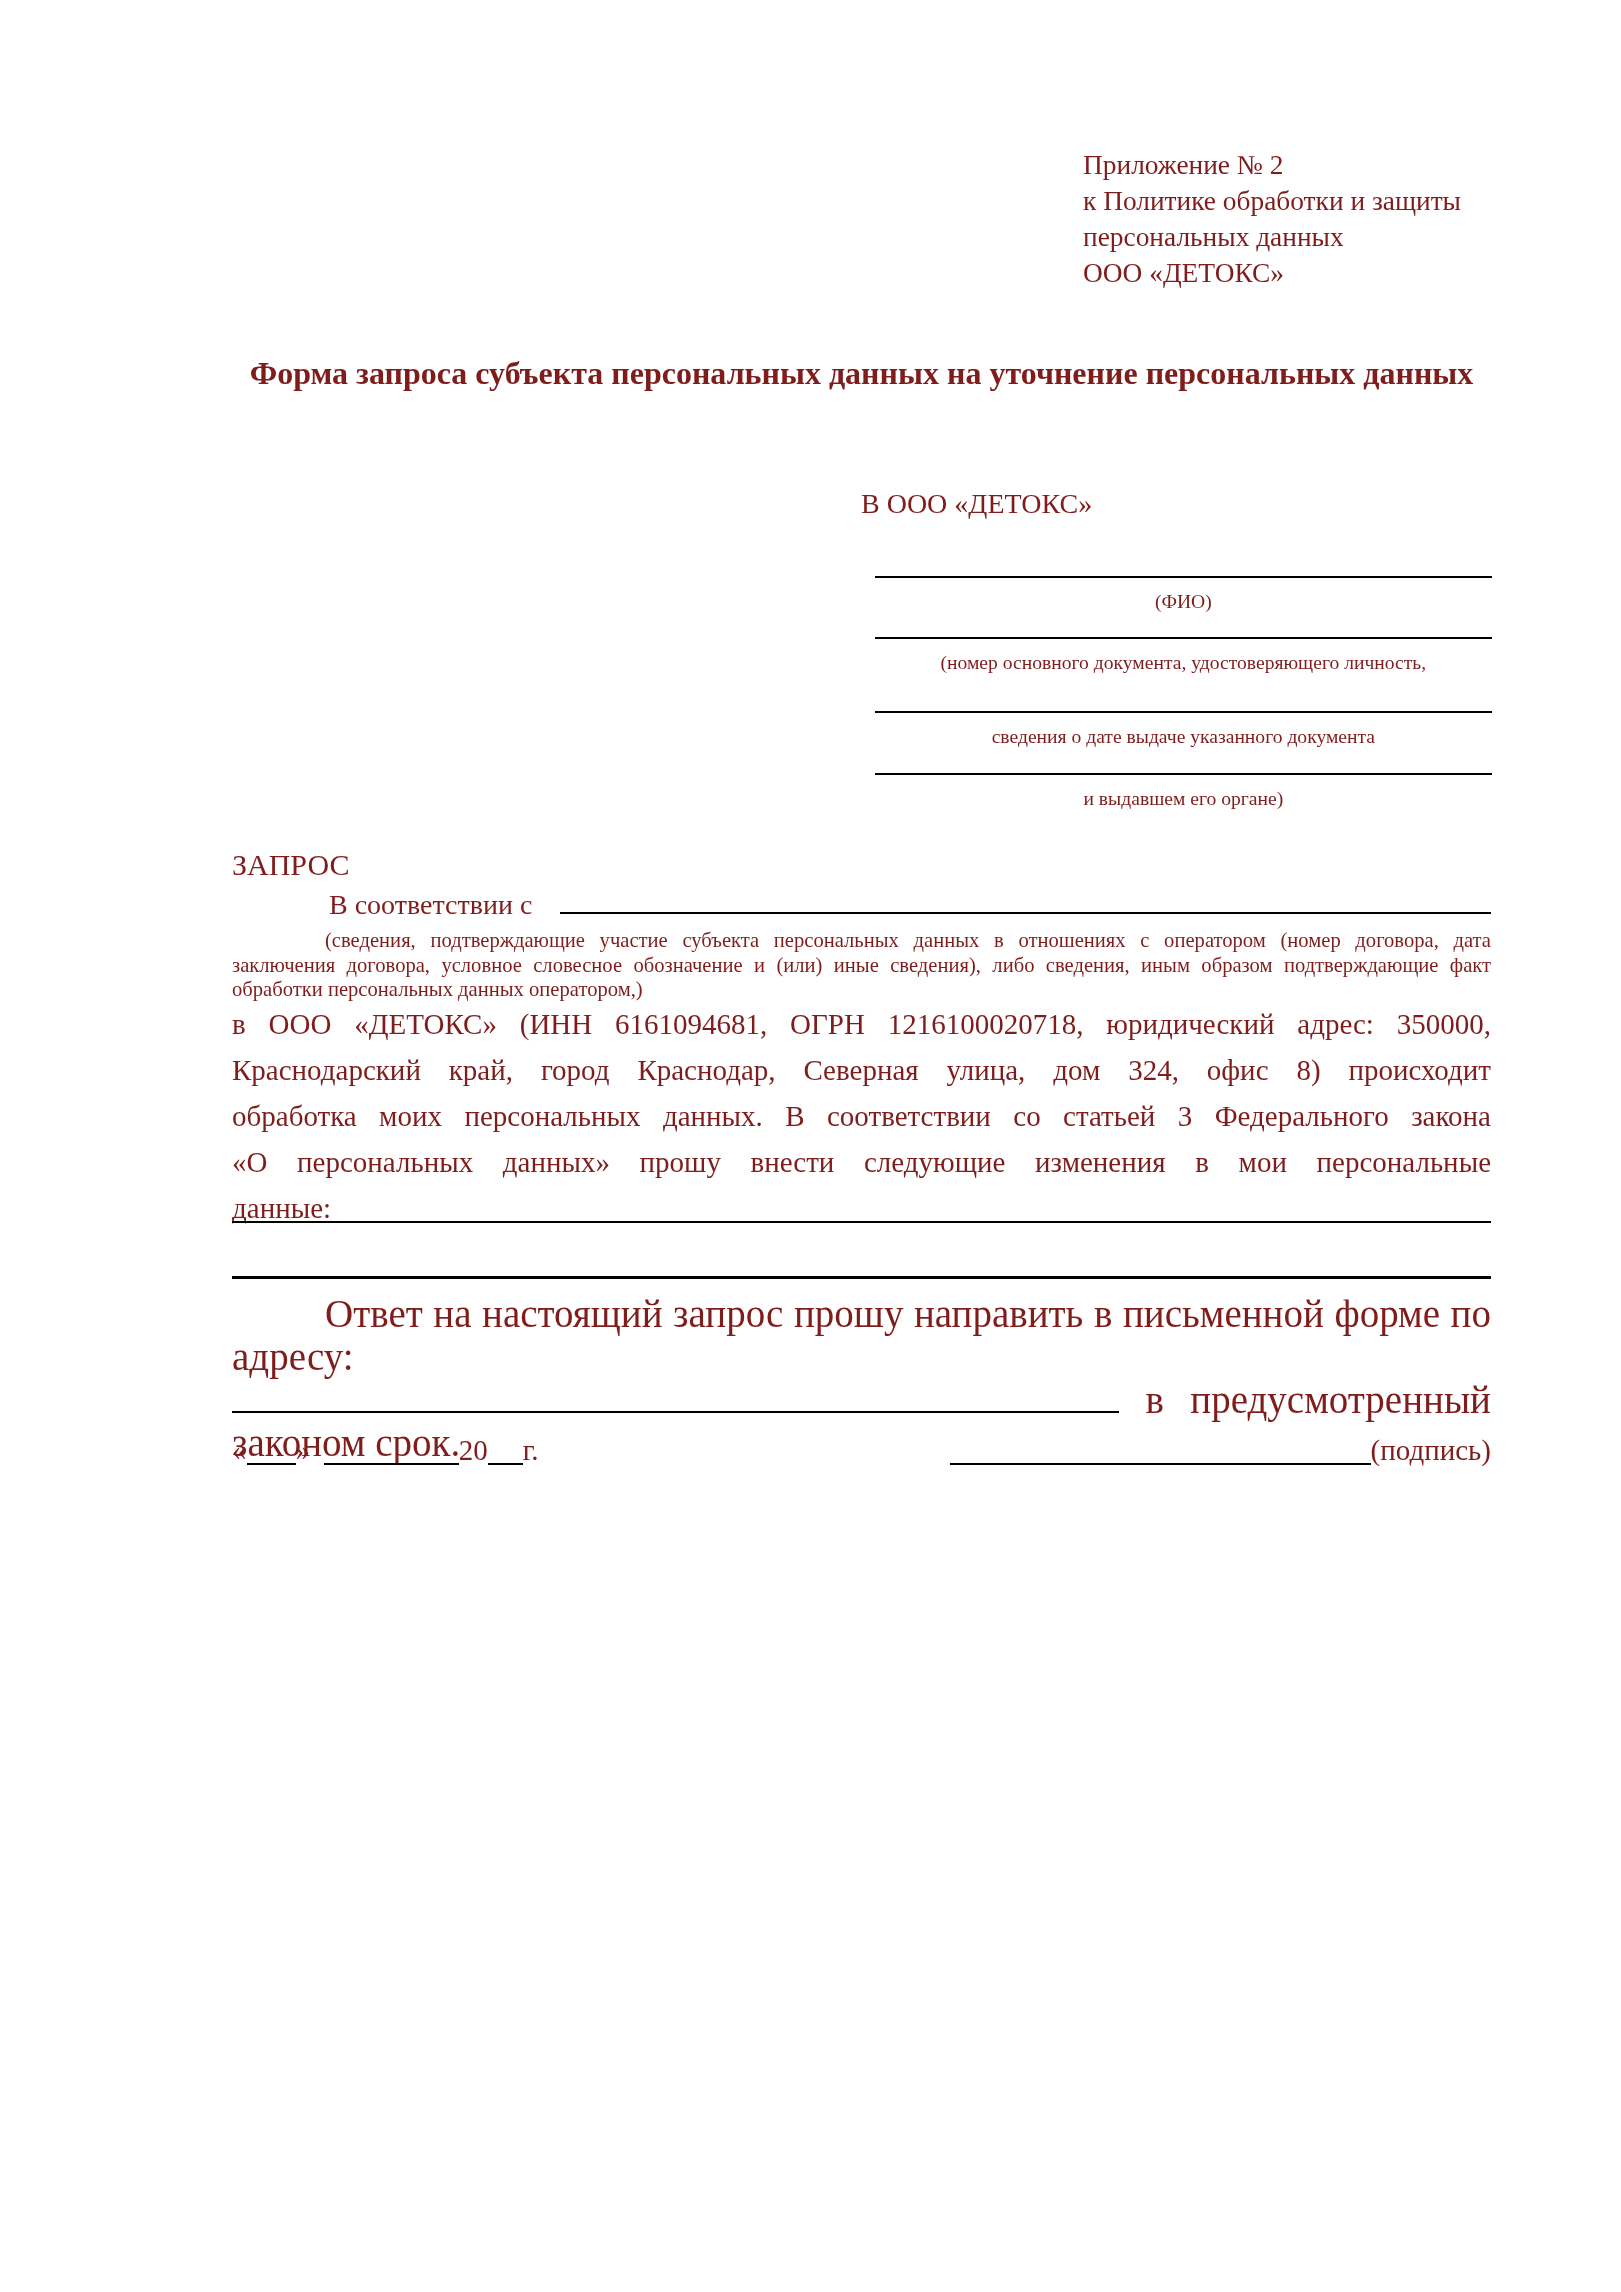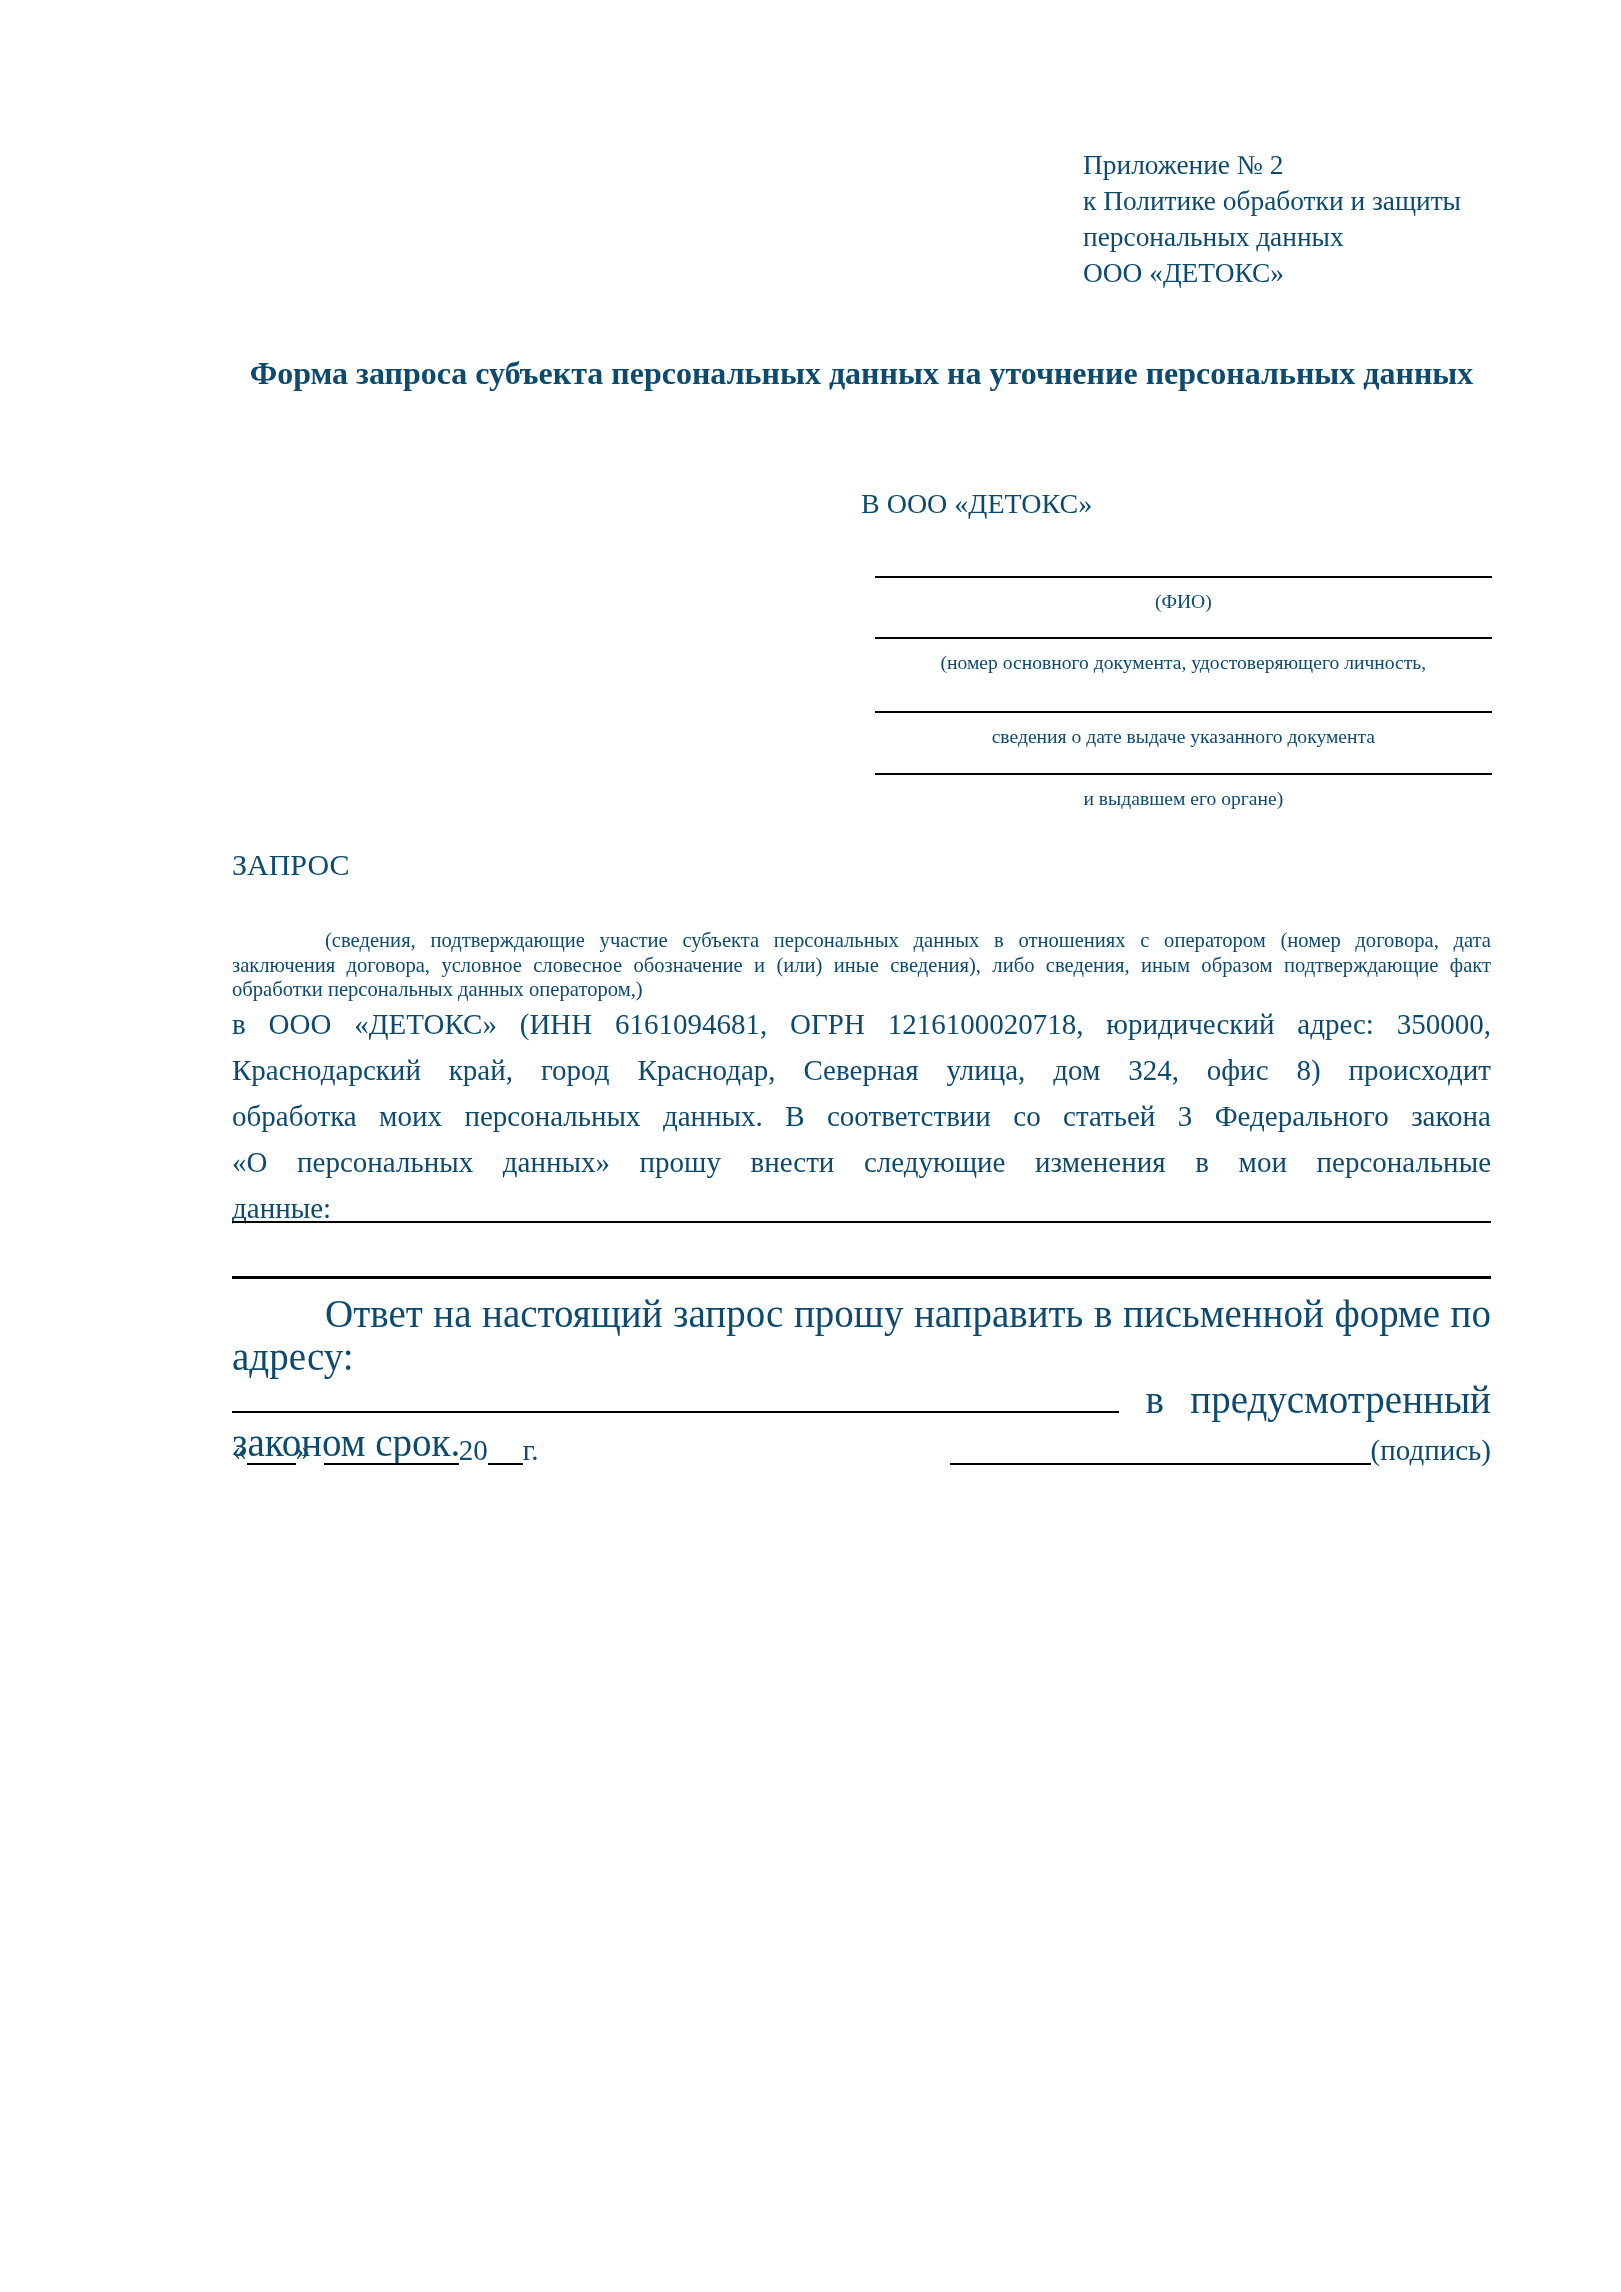--- a/index.html
+++ b/index.html
@@ -1,19 +1,19 @@
 <!DOCTYPE html>
 <html><head>
 <meta charset="utf-8">
 <style>
   html,body{margin:0;padding:0;background:#ffffff;}
   .page{
     position:relative;
     width:1621px;height:2293px;
-    background:#ffffff;color:#0c4a6e;
+    background:#ffffff;color:#7f1d1d;
     font-family:"Liberation Serif","DejaVu Serif",serif;
     overflow:hidden;
   }
   
   .annex{position:absolute;left:1083px;top:147px;font-size:27.4px;line-height:36px;}
   
   .title{position:absolute;left:232px;top:349px;width:1259px;margin:0;
          font-size:32px;font-weight:bold;line-height:49px;text-align:center;}
   
   .addr{position:absolute;left:861px;top:487px;width:631px;height:323px;font-size:28px;}
@@ -78,20 +78,24 @@
     <div class="fld" style="top:224px">
       <div class="fld-cap">сведения о дате выдаче указанного документа</div>
     </div>
     <div class="fld" style="top:286px">
       <div class="fld-cap">и выдавшем его органе)</div>
     </div>
   </div>
 
   <div class="zapros">ЗАПРОС</div>
 
+  <div class="acc">
+    <span class="acc-txt">В соответствии с</span>
+    <span class="acc-blank"></span>
+  </div>
 
   <div class="acc-cap">
     <div class="jl ind">(сведения, подтверждающие участие субъекта персональных данных в отношениях с оператором (номер договора, дата</div>
     <div class="jl">заключения договора, условное словесное обозначение и (или) иные сведения), либо сведения, иным образом подтверждающие факт</div>
     <div>обработки персональных данных оператором,)</div>
   </div>
 
   <div class="bodyp">
     <div class="jl">в ООО «ДЕТОКС» (ИНН 6161094681, ОГРН 1216100020718, юридический адрес: 350000,</div>
     <div class="jl">Краснодарский край, город Краснодар, Северная улица, дом 324, офис 8) происходит</div>

